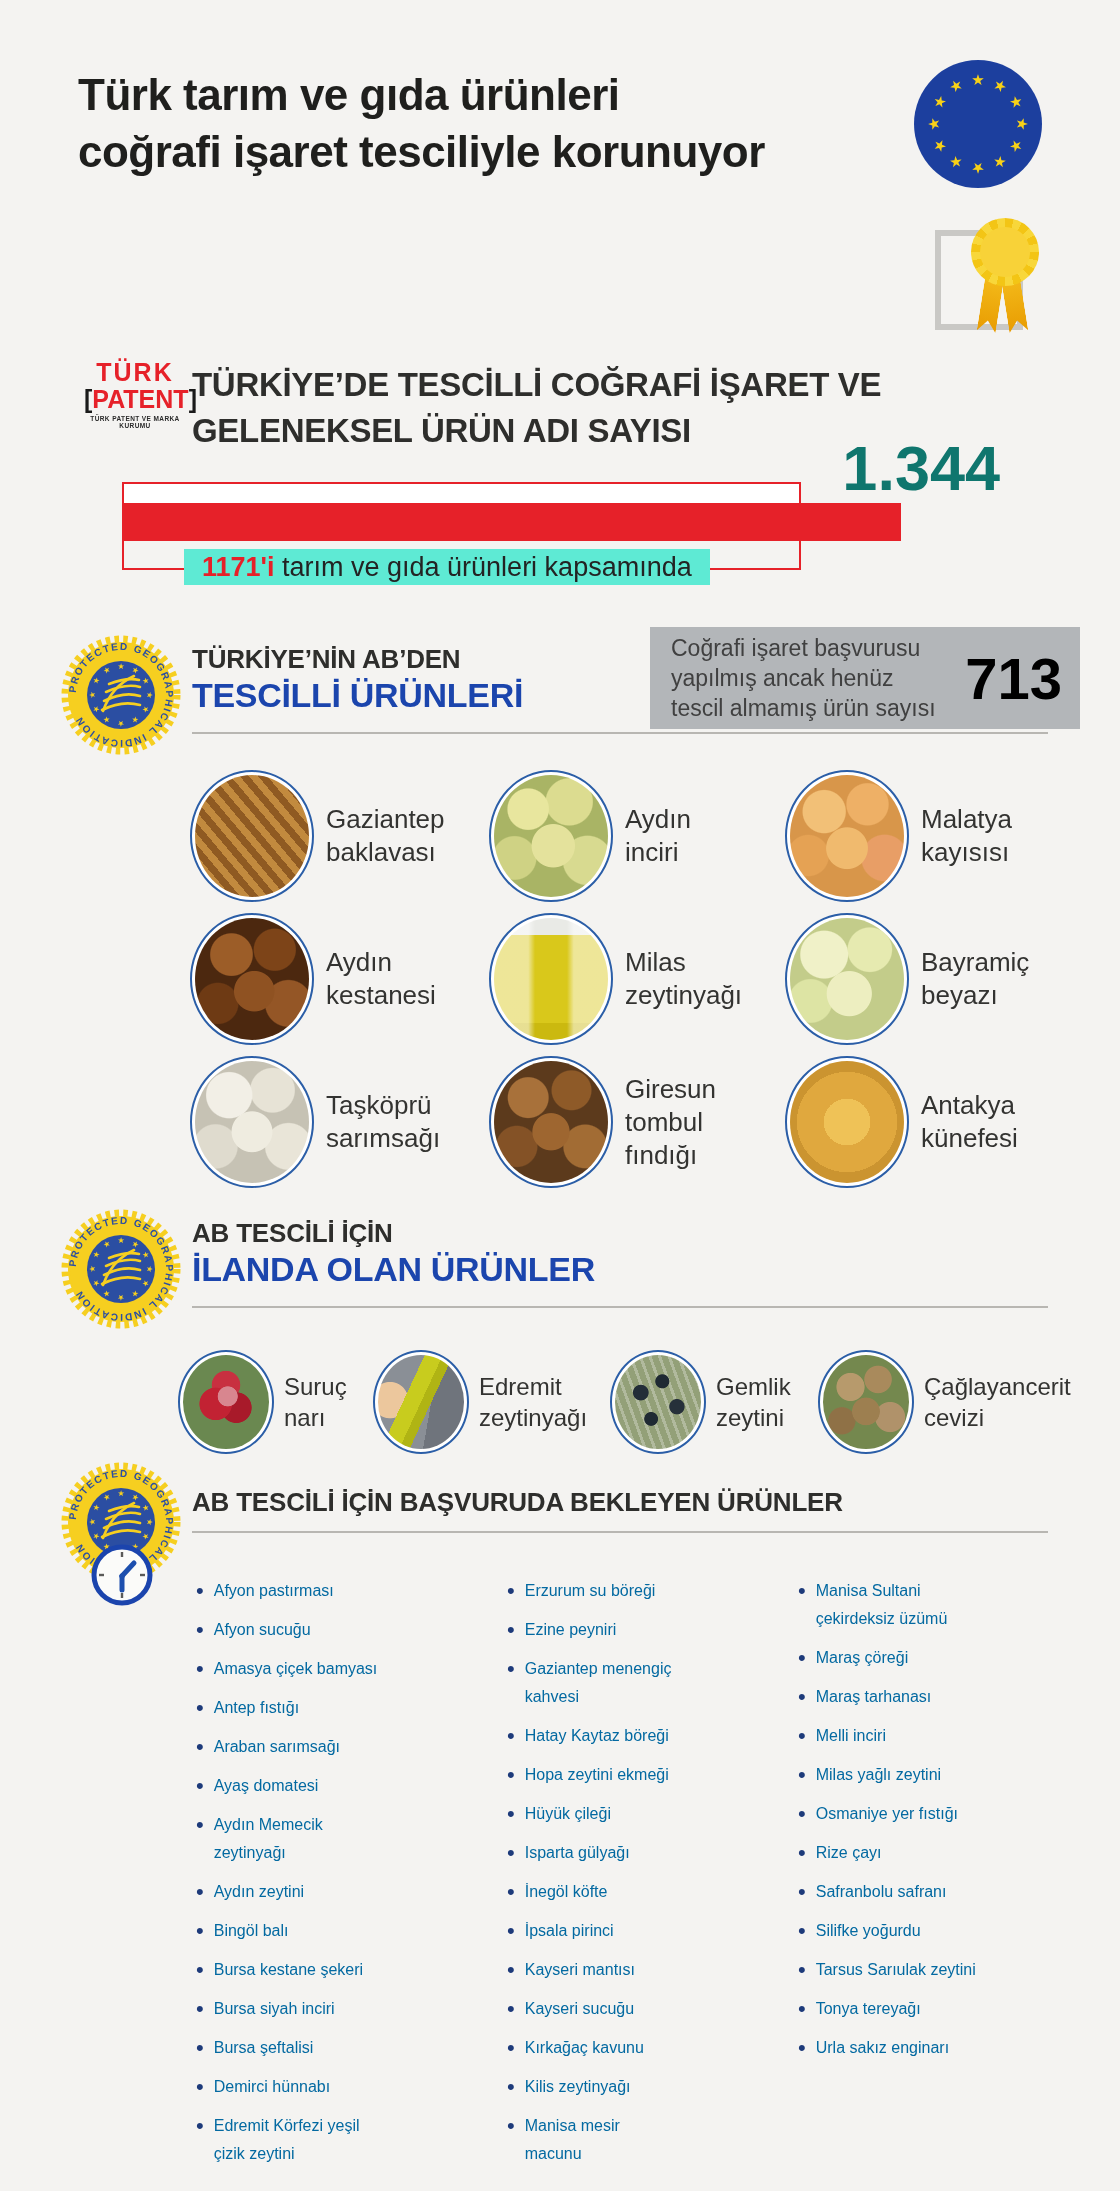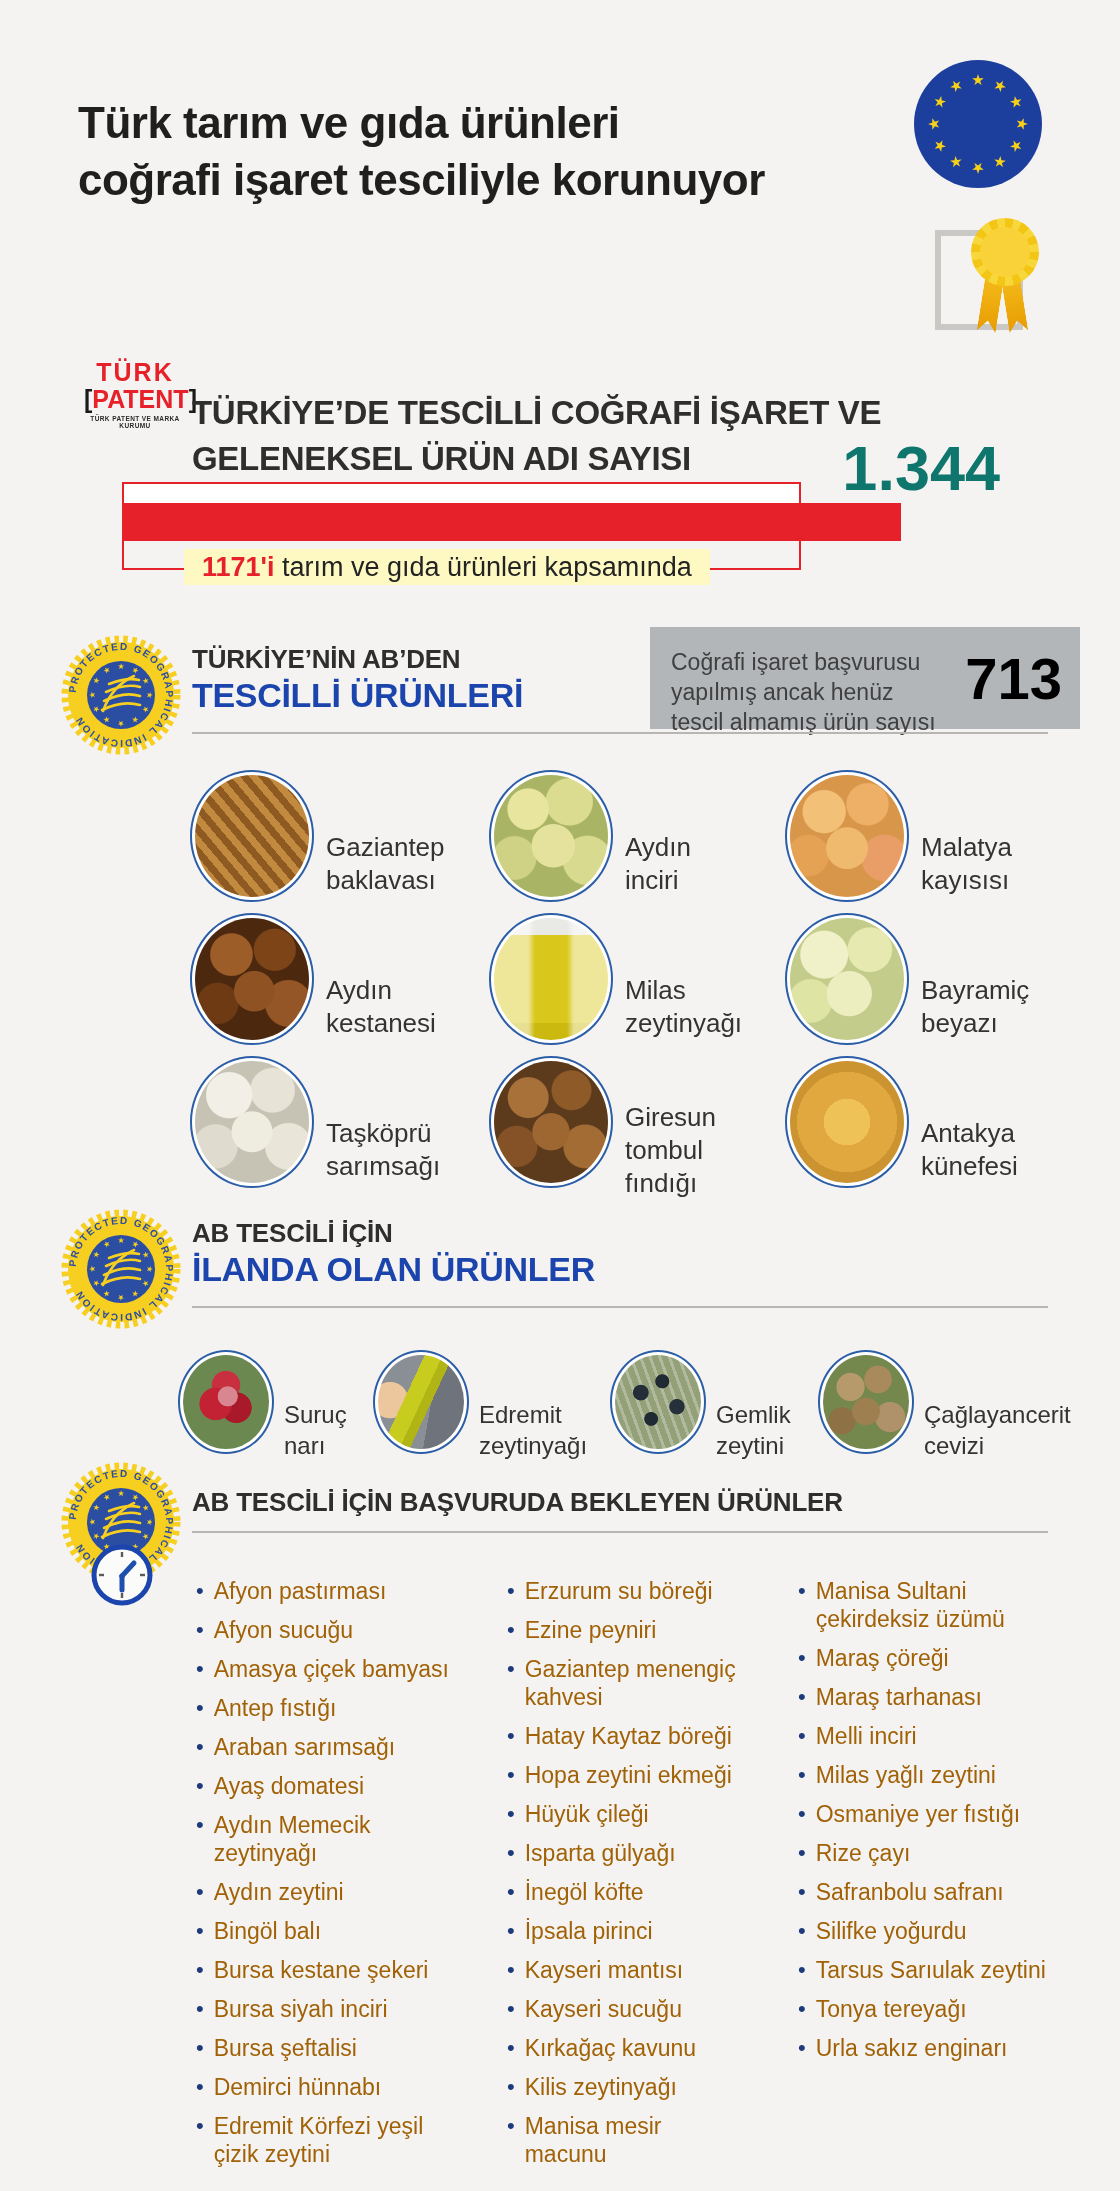--- a/index.html
+++ b/index.html
@@ -1,19 +1,19 @@
 <!DOCTYPE html>
 <html lang="tr"><head>
 <meta charset="utf-8">
 <style>
   * { margin:0; padding:0; box-sizing:border-box; }
   body { background:#e8e7e5; font-family:"Liberation Sans", sans-serif; }
   #page { position:relative; width:1120px; height:2191px; background:#f4f3f1; overflow:hidden; margin:0 auto; }
   .abs { position:absolute; }
-  .pre { white-space:pre-line;margin-top:28px; }
+  .pre { white-space:pre-line; }
 
   
   .title { left:78px; top:66px; font-size:44px; line-height:57px; font-weight:700; color:#1f1f1d; letter-spacing:-0.5px; }
   .subtitle { left:78px; top:210px; font-size:24px; line-height:32px; color:#2c2c2a; }
 
   .eu-flag { left:914px; top:60px; width:128px; height:128px; border-radius:50%; background:#1c3f9e; }
   .eu-flag .star { position:absolute; left:50%; top:50%; width:18px; height:18px; margin:-9px 0 0 -9px;
                    color:#f8d117; font-size:15px; line-height:18px; text-align:center; }
 
   .award { left:933px; top:218px; width:112px; height:122px; }
@@ -34,21 +34,21 @@
   .tp-l2 .br { color:#1a1a1a; font-weight:700; }
   .tp-sub { font-size:6.5px; font-weight:700; color:#2a2a2a; letter-spacing:0.4px; margin-top:2px; }
   .tp-heading { left:192px; top:362px; font-size:33px; line-height:46px; font-weight:700; color:#2e2e2c; letter-spacing:-0.3px; }
 
   .big-total { left:780px; top:432px; width:220px; text-align:right; font-size:63px; font-weight:700; color:#0f766e; }
 
   
   .bar-outline { left:122px; top:482px; width:679px; height:88px; border:2px solid #e62129; }
   .bar-outline .fillwhite { position:absolute; left:0; top:0; width:100%; height:21px; background:#ffffff; }
   .bar-red { left:122px; top:503px; width:779px; height:38px; background:#e62129; }
-  .bar-label { left:184px; top:549px; background:#fef9c3; padding:0 18px; font-size:27px; line-height:36px; color:#232323; }
+  .bar-label { left:184px; top:549px; background:#5eead4; padding:0 18px; font-size:27px; line-height:36px; color:#232323; }
   .bar-label .b { font-weight:700; color:#e62129; }
 
   
   .pending-box { left:650px; top:627px; width:430px; height:102px; background:#b3b6b9; display:flex; align-items:center; }
   .pending-text { flex:1; padding:0 4px 0 21px; font-size:23px; line-height:30px; color:#404040; }
   .pending-value { width:128px; text-align:right; padding-right:18px; font-size:58px; font-weight:700; color:#000000; }
 
   
   .badge-pgi { width:122px; height:122px; display:block; }
   .sec-t-small { font-size:26px; font-weight:700; color:#2e2e2c; letter-spacing:-0.2px; }
@@ -138,21 +138,21 @@
       radial-gradient(circle at 64% 26%, #a98a5c 0 15%, transparent 16%),
       radial-gradient(circle at 50% 60%, #9d7f50 0 19%, transparent 20%),
       radial-gradient(circle at 22% 70%, #8f7146 0 14%, transparent 15%),
       radial-gradient(circle at 78% 66%, #b0926a 0 16%, transparent 17%),
       #74884e; }
 
   
   .col { position:absolute; top:1577px; }
   .li { display:flex; margin-bottom:11px; }
   .bu { color:#1d3a7a; font-size:22px; line-height:28px; margin-right:10px; }
-  .lt { font-size:23px; line-height:28px; color:#a16207; white-space:pre-line; }
+  .lt { font-size:16px; line-height:28px; color:#0369a1; white-space:pre-line; }
 </style>
 </head>
 <body>
 
 <div id="page">
 
   <div class="abs title pre">Türk tarım ve gıda ürünleri
 coğrafi işaret tesciliyle korunuyor</div>
 
   <div class="abs eu-flag">

